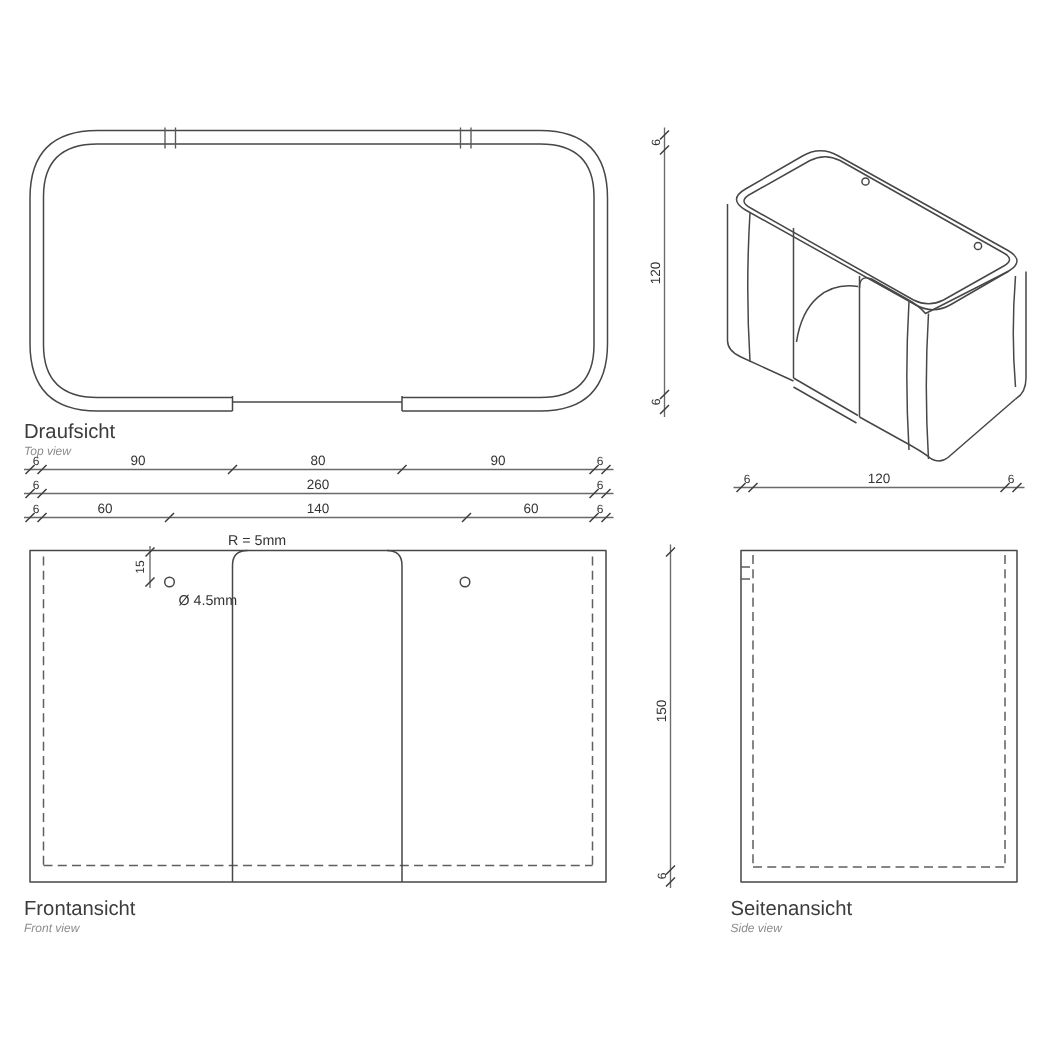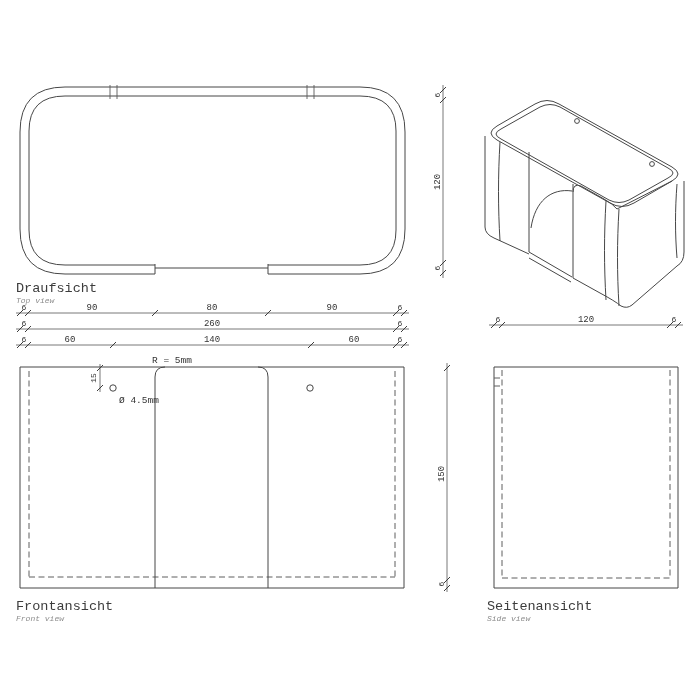--- a/index.html
+++ b/index.html
@@ -1,17 +1,17 @@
 <!DOCTYPE html>
 <html><head>
 <meta charset="utf-8">
 <style>
   html,body{margin:0;padding:0;background:#ffffff;}
   .stage{position:relative;width:700px;height:700px;background:#ffffff;overflow:hidden;
-         font-family:Liberation Mono, monospace;}
+         font-family:Liberation Sans, sans-serif;}
   svg{display:block;}
   .ln{fill:none;stroke:#474747;stroke-width:1;stroke-linecap:butt;stroke-linejoin:round;}
   .ln-thin{fill:none;stroke:#5a5a5a;stroke-width:0.9;}
   .dash{fill:none;stroke:#5f5f5f;stroke-width:1;stroke-dasharray:6 3.5;}
   .tick{fill:none;stroke:#3d3d3d;stroke-width:1;}
   .dimline{fill:none;stroke:#6a6a6a;stroke-width:0.9;}
   .hole{fill:none;stroke:#474747;stroke-width:1;}
   text{fill:#333333;}
   .dim-num{font-size:9px;text-anchor:middle;}
   .dim-num-sm{font-size:8px;text-anchor:middle;}

